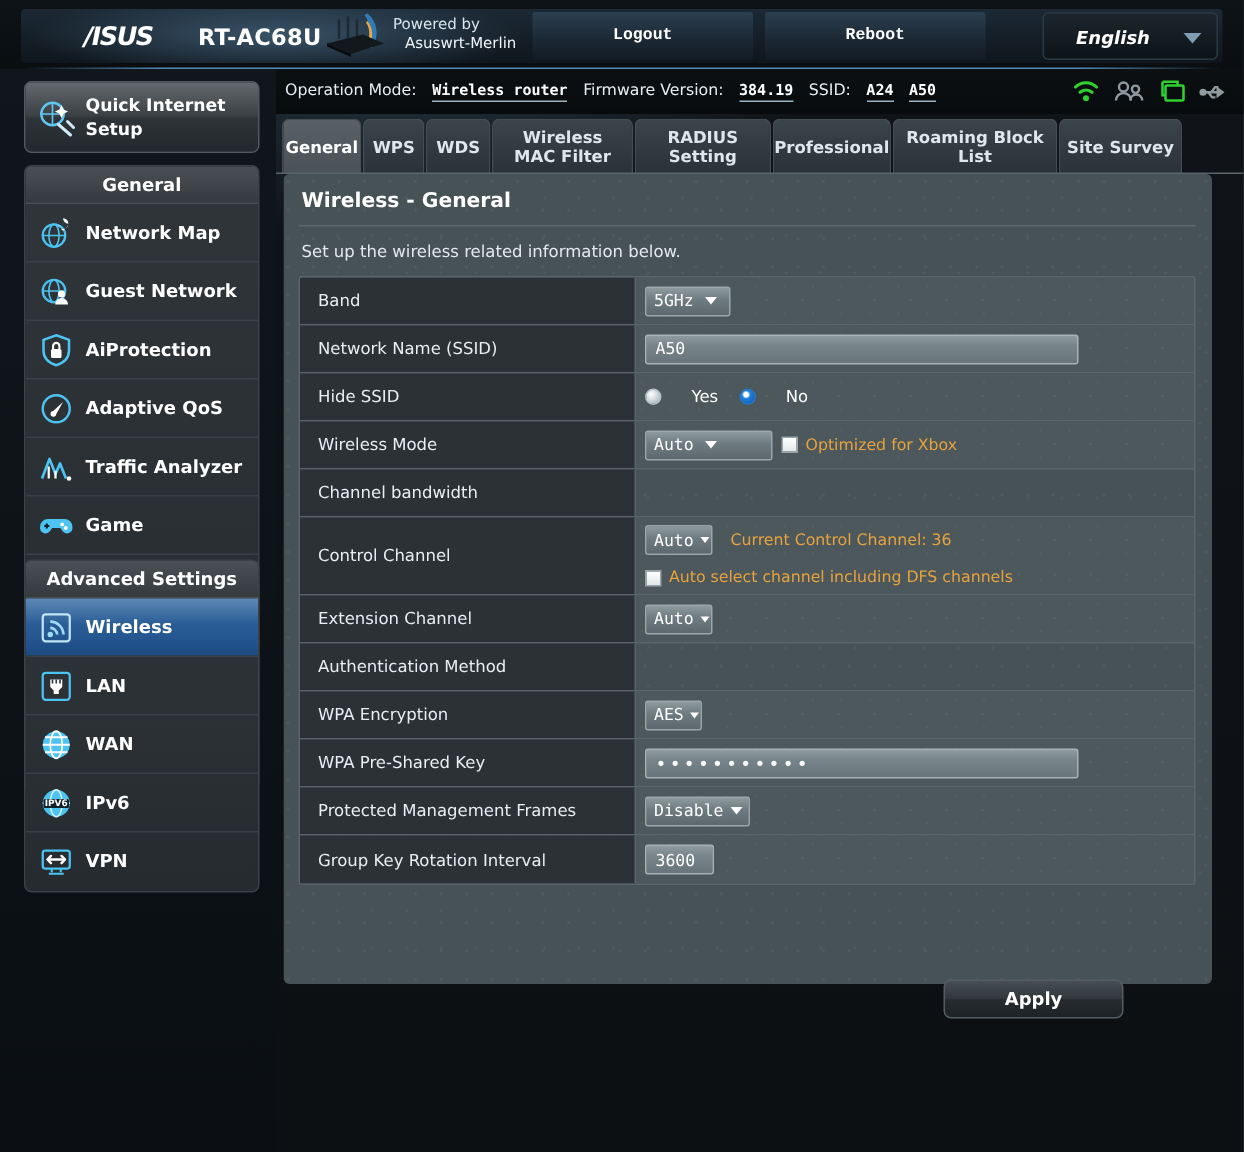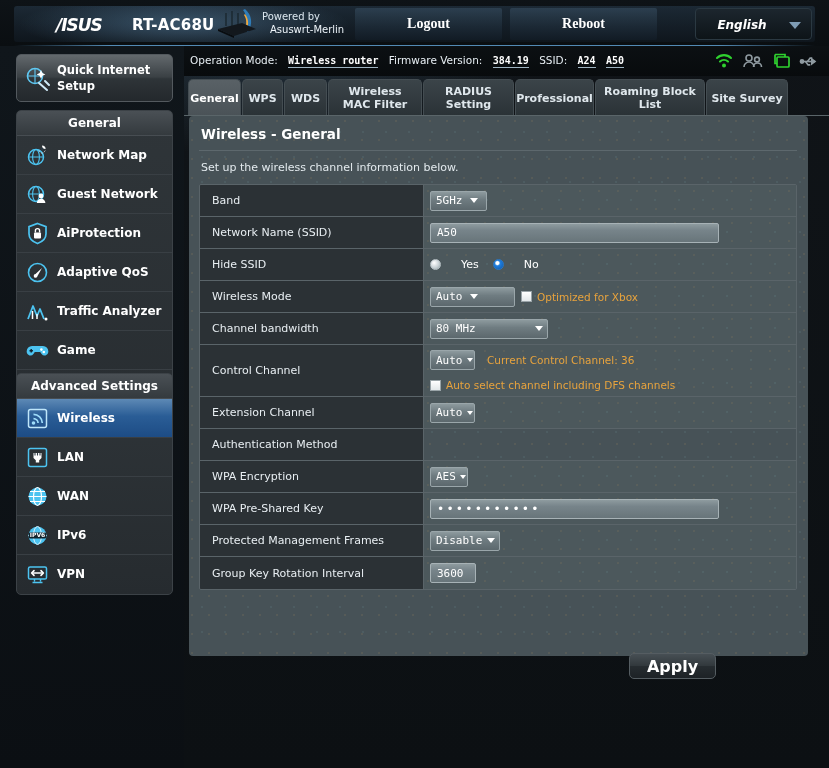--- a/index.html
+++ b/index.html
@@ -54,22 +54,22 @@
     font-size: 10px; color: #dbe6ee;
   }
   .powered-line2 {
     position: absolute; left: 8px; top: 16px;
     font-size: 10px; color: #eef4f9;
   }
   .top-btn {
     position: absolute; top: 2px; height: 32px; width: 147px;
     background: linear-gradient(180deg, rgba(58,82,102,0.55) 0%, rgba(18,28,38,0.85) 100%);
     border: none; cursor: pointer;
-    color: #ffffff; font-weight: bold; font-size: 14px;
-    font-family: Liberation Serif, serif;
+    color: #ffffff; font-weight: bold; font-size: 11px;
+    font-family: Liberation Mono, monospace;
     text-align: center; line-height: 32px;
     border-radius: 2px;
   }
   #btn-logout { left: 341px; }
   #btn-reboot { left: 496px; }
 
   #lang-select {
     position: absolute; left: 681px; top: 2px; width: 117px; height: 32px;
     background: linear-gradient(180deg, #1c262e 0%, #0d1418 100%);
     border: 1px solid #2b3942; border-radius: 4px;
@@ -286,24 +286,24 @@
     width: 11px; height: 11px;
     background: linear-gradient(180deg, #ffffff 0%, #e2e7e9 100%);
     border: 1px solid #9aa4a8;
   }
   .chk-lbl { font-size: 10.5px; color: #e8a33d; }
   .hint { font-size: 10.5px; color: #e8a33d; }
   .stack-sub { width: 100%; display: flex; align-items: center; gap: 5px; margin-top: 3px; }
 
   #apply {
     position: absolute; left: 445px; top: 607px;
-    width: 87px; height: 26px;
+    width: 120px; height: 26px;
     background: linear-gradient(180deg, #474f54 0%, #32393d 48%, #262c30 52%, #1d2226 100%);
     border: 1px solid #555d62; border-radius: 5px;
-    color: #ffffff; font-size: 16px; font-weight: bold;
+    color: #ffffff; font-size: 12px; font-weight: bold;
     cursor: pointer;
     display: flex; align-items: center; justify-content: center;
   }
 </style>
 </head>
 <body>
 
 <div id="topbar">
   <div id="topbar-inner">
     <div id="brand-glow"></div>
@@ -551,21 +551,21 @@
     <div class="tab" style="left:239px;width:91px;">RADIUS Setting</div>
     <div class="tab" style="left:331px;width:79px;">Professional</div>
     <div class="tab" style="left:411px;width:110px;">Roaming Block List</div>
     <div class="tab" style="left:522px;width:82px;">Site Survey</div>
   </div>
   <div id="tab-underline"></div>
 
   <div id="panel">
     <div id="panel-title">Wireless - General</div>
     <div id="panel-rule"></div>
-    <div id="panel-sub">Set up the wireless channel information below.</div>
+    <div id="panel-sub">Set up the wireless related information below.</div>
 
     <div id="form">
 
       <div class="row">
         <div class="cell-label">Band</div>
         <div class="cell-value">
           <div class="sel w-band">
             <span>5GHz</span>
             <i class="sarrow"></i>
           </div>
@@ -602,26 +602,20 @@
           </div>
           <label class="chk-wrap">
             <span class="chkbox"></span>
             <span class="chk-lbl">Optimized for Xbox</span>
           </label>
         </div>
       </div>
 
       <div class="row">
         <div class="cell-label">Channel bandwidth</div>
-        <div class="cell-value">
-          <div class="sel w-bw">
-            <span>80 MHz</span>
-            <i class="sarrow" style="margin-left:auto;"></i>
-          </div>
-        </div>
       </div>
 
       <div class="row">
         <div class="cell-label">Control Channel</div>
         <div class="cell-value">
           <div class="sel w-ch">
             <span>Auto</span>
             <i class="sarrow"></i>
           </div>
           <span class="hint" style="margin-left:6px;">Current Control Channel: 36</span>

